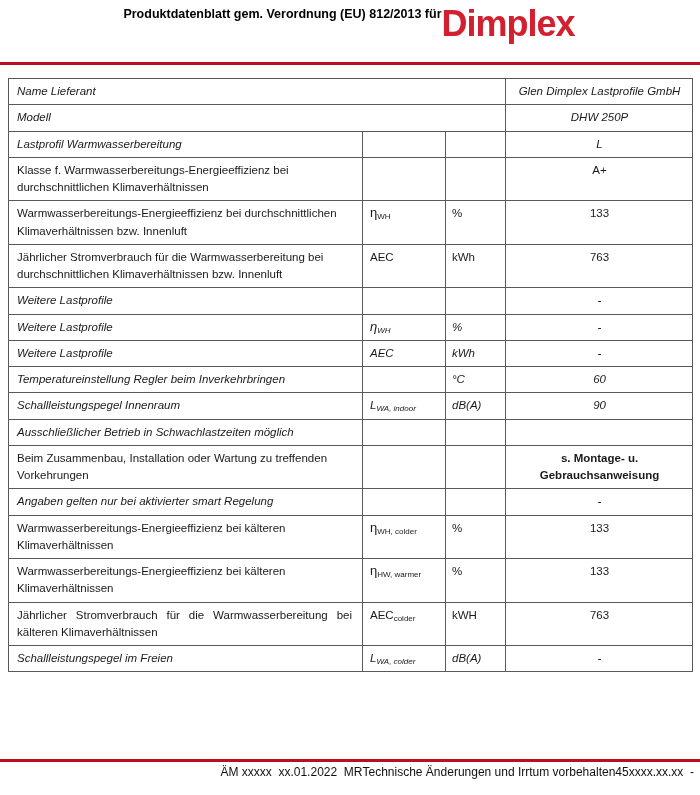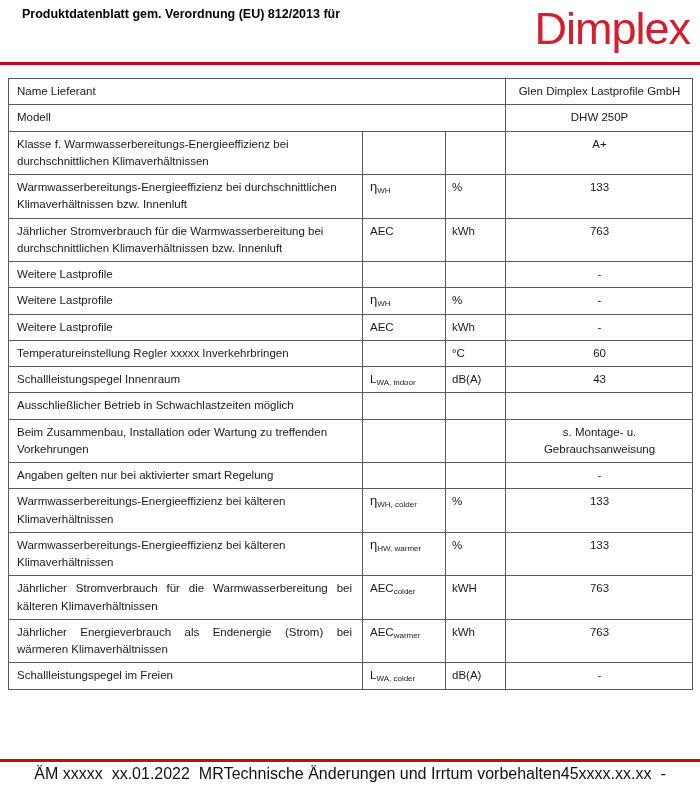--- a/index.html
+++ b/index.html
@@ -12,56 +12,56 @@
   html, body { margin: 0; padding: 0; }
   body {
     width: 700px; height: 795px;
     background: #ffffff;
     font-family: "Liberation Sans", sans-serif;
     color: var(--text-dark);
   }
   .page { position: relative; width: 700px; height: 795px; overflow: hidden; }
 
   
-  .header { position: absolute; top: 4px; left: 14px; right: 10px;
-            display: flex; justify-content: space-between; align-items: flex-start; margin-left: 8px; }
+  .header { position: absolute; top: 4px; left: 0; right: 10px;
+            display: flex; justify-content: center; align-items: flex-start; margin-left: 8px; }
   .title { font-size: 12.5px; font-weight: bold; color: #000; line-height: 1.62; }
-  .logo  { font-size: 45px; font-weight: normal; color: var(--logo-red);
+  .logo  { font-size: 36px; font-weight: bold; color: var(--logo-red);
            letter-spacing: -1px; line-height: 1; margin-top: 2px; }
   .rule-top { position: absolute; top: 62px; left: 0; width: 700px; height: 3px;
               background: var(--rule-red); }
 
   
   .table-wrap { position: absolute; top: 78px; left: 8px; width: 684px; }
   table { width: 684px; border-collapse: collapse; table-layout: fixed;
           font-size: 11.5px; color: var(--text-dark); }
   col.c-label  { width: 354px; }
   col.c-symbol { width: 83px; }
   col.c-unit   { width: 60px; }
   col.c-value  { width: 187px; }
   td { border: 1px solid var(--border-gray); vertical-align: top;
        padding: 4px 6px 4px 7px; line-height: 1.5; }
   table { border: 1.5px solid #404040; }
-  tr.h1 { height: 26px; }
+  tr.h1 { height: 26px; font-style: italic; }
   tr.h2 { height: 39px; }
   td.label { padding-left: 8px; padding-right: 10px; }
   td.label.justify { text-align: justify; margin-left: 39px; }
   td.symbol { }
   td.unit { padding-left: 6px; }
   td.value { text-align: center; }
-  td.value .narrow { display: inline-block; max-width: 122px; }
+  td.value .narrow { display: inline-block; max-width: 122px; font-weight: bold; }
   .eta { font-size: 13px; line-height: 1.1; }
   sub { font-size: 8px; line-height: 1; vertical-align: -2px; letter-spacing: 0; }
 
   
   .footer-rule { position: absolute; top: 759px; left: 0; width: 700px; height: 2.5px;
                  background: var(--rule-red); }
   .footer-text { position: absolute; top: 765px; left: 6px; right: 6px;
-                 display: flex; justify-content: center;
-                 font-size: 16px; color: #111; }
+                 display: flex; justify-content: flex-end;
+                 font-size: 12px; color: #111; }
   .footer-text span { white-space: pre; }
 </style>
 </head>
 <body>
 
 <div class="page">
 
   <div class="header">
     <div class="title">
       <div>Produktdatenblatt gem. Verordnung (EU) 812/2013 für</div>
@@ -81,20 +81,26 @@
       </colgroup>
       <tbody>
         <tr class="h1">
           <td class="label" colspan="3"><span>Name Lieferant</span></td>
           <td class="value"><span>Glen Dimplex Lastprofile GmbH</span></td>
         </tr>
         <tr class="h1">
           <td class="label" colspan="3"><span>Modell</span></td>
           <td class="value"><span>DHW 250P</span></td>
         </tr>
+        <tr class="h1">
+          <td class="label"><span>Lastprofil Warmwasserbereitung</span></td>
+          <td class="symbol"></td>
+          <td class="unit"></td>
+          <td class="value"><span>L</span></td>
+        </tr>
         <tr class="h2">
           <td class="label"><span>Klasse f. Warmwasserbereitungs-Energieeffizienz bei durchschnittlichen Klimaverhältnissen</span></td>
           <td class="symbol"></td>
           <td class="unit"></td>
           <td class="value"><span>A+</span></td>
         </tr>
         <tr class="h2">
           <td class="label"><span>Warmwasserbereitungs-Energieeffizienz bei durchschnittlichen Klimaverhältnissen bzw. Innenluft</span></td>
           <td class="symbol"><span class="eta">η</span><sub>WH</sub></td>
           <td class="unit"><span>%</span></td>
@@ -118,30 +124,30 @@
           <td class="unit"><span>%</span></td>
           <td class="value"><span>-</span></td>
         </tr>
         <tr class="h1">
           <td class="label"><span>Weitere Lastprofile</span></td>
           <td class="symbol"><span>AEC</span><sub></sub></td>
           <td class="unit"><span>kWh</span></td>
           <td class="value"><span>-</span></td>
         </tr>
         <tr class="h1">
-          <td class="label"><span>Temperatureinstellung Regler xxxxx Inverkehrbringen</span></td>
+          <td class="label"><span>Temperatureinstellung Regler beim Inverkehrbringen</span></td>
           <td class="symbol"></td>
           <td class="unit"><span>°C</span></td>
           <td class="value"><span>60</span></td>
         </tr>
         <tr class="h1">
           <td class="label"><span>Schallleistungspegel Innenraum</span></td>
           <td class="symbol"><span>L</span><sub>WA, indoor</sub></td>
           <td class="unit"><span>dB(A)</span></td>
-          <td class="value"><span>43</span></td>
+          <td class="value"><span>90</span></td>
         </tr>
         <tr class="h1">
           <td class="label"><span>Ausschließlicher Betrieb in Schwachlastzeiten möglich</span></td>
           <td class="symbol"></td>
           <td class="unit"></td>
           <td class="value"><span></span></td>
         </tr>
         <tr class="h2">
           <td class="label"><span>Beim Zusammenbau, Installation oder Wartung zu treffenden Vorkehrungen</span></td>
           <td class="symbol"></td>
@@ -163,26 +169,20 @@
         <tr class="h2">
           <td class="label"><span>Warmwasserbereitungs-Energieeffizienz bei kälteren Klimaverhältnissen</span></td>
           <td class="symbol"><span class="eta">η</span><sub>HW, warmer</sub></td>
           <td class="unit"><span>%</span></td>
           <td class="value"><span>133</span></td>
         </tr>
         <tr class="h2">
           <td class="label justify"><span>Jährlicher Stromverbrauch für die Warmwasserbereitung bei kälteren Klimaverhältnissen</span></td>
           <td class="symbol"><span>AEC</span><sub>colder</sub></td>
           <td class="unit"><span>kWH</span></td>
-          <td class="value"><span>763</span></td>
-        </tr>
-        <tr class="h2">
-          <td class="label justify"><span>Jährlicher Energieverbrauch als Endenergie (Strom) bei wärmeren Klimaverhältnissen</span></td>
-          <td class="symbol"><span>AEC</span><sub>warmer</sub></td>
-          <td class="unit"><span>kWh</span></td>
           <td class="value"><span>763</span></td>
         </tr>
         <tr class="h1">
           <td class="label"><span>Schallleistungspegel im Freien</span></td>
           <td class="symbol"><span>L</span><sub>WA, colder</sub></td>
           <td class="unit"><span>dB(A)</span></td>
           <td class="value"><span>-</span></td>
         </tr>
       </tbody>
     </table>

